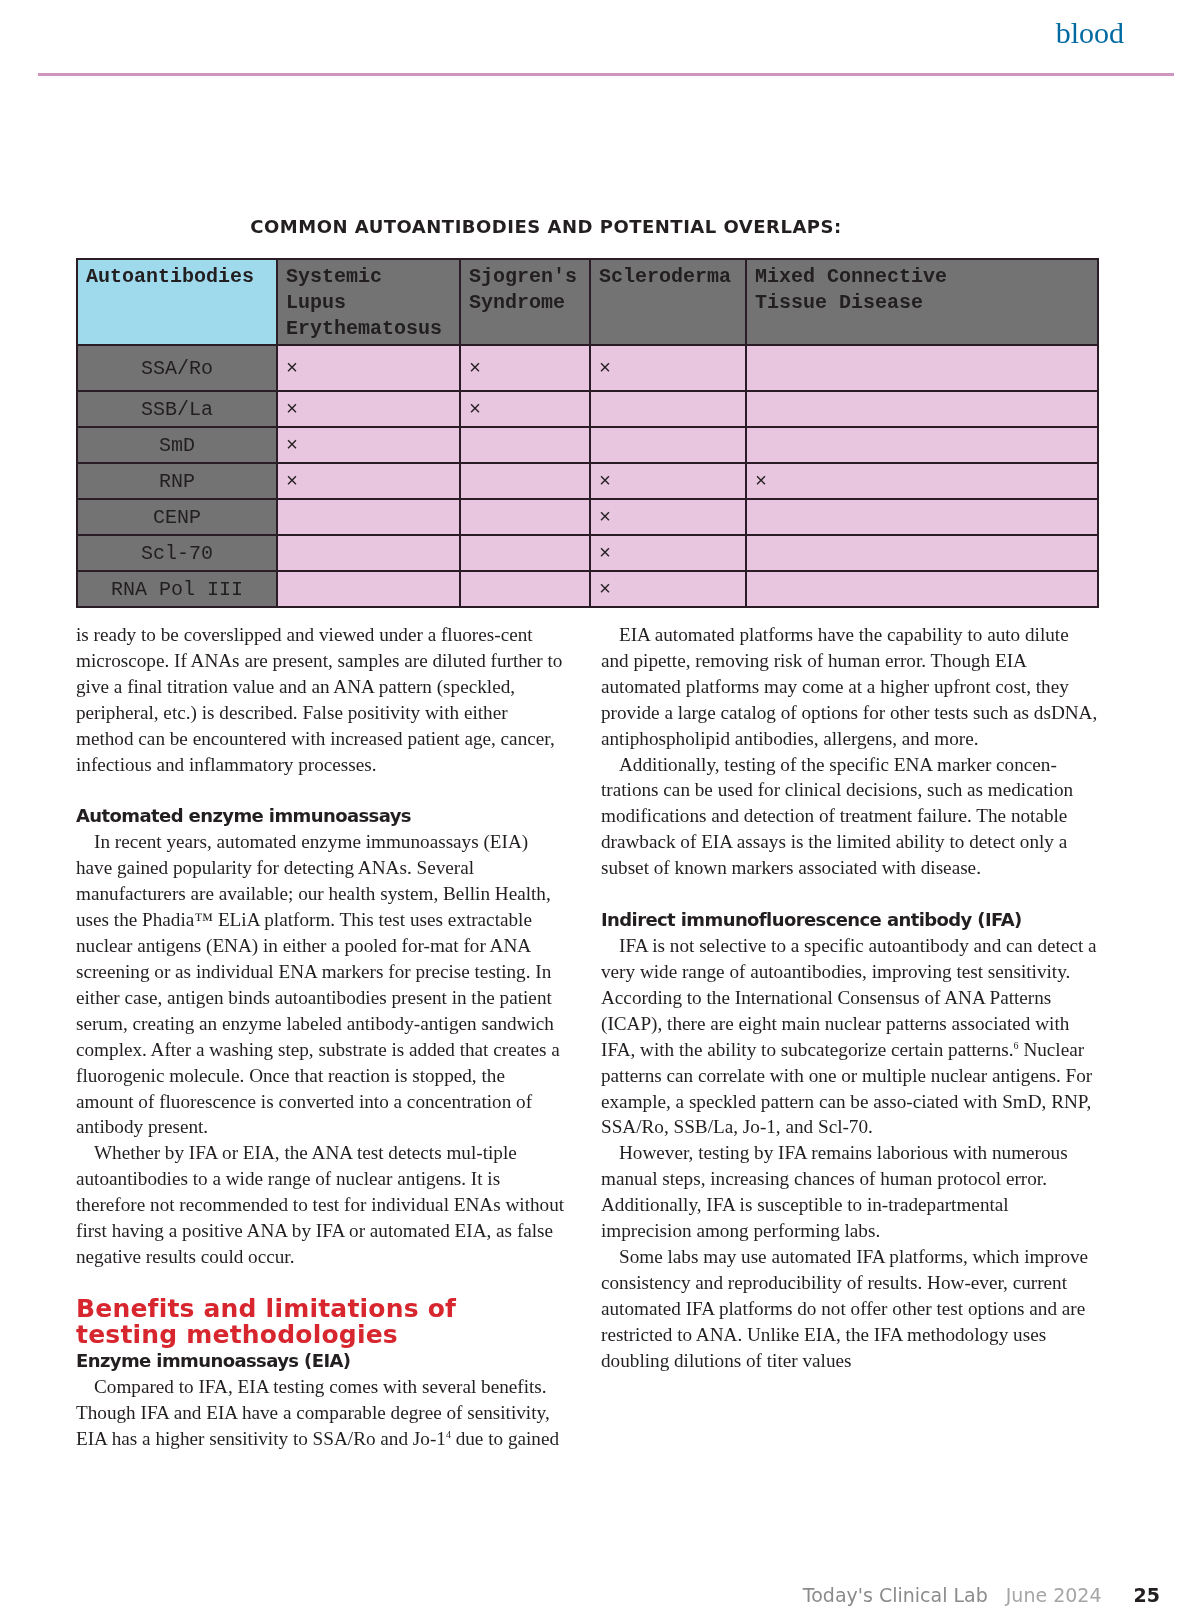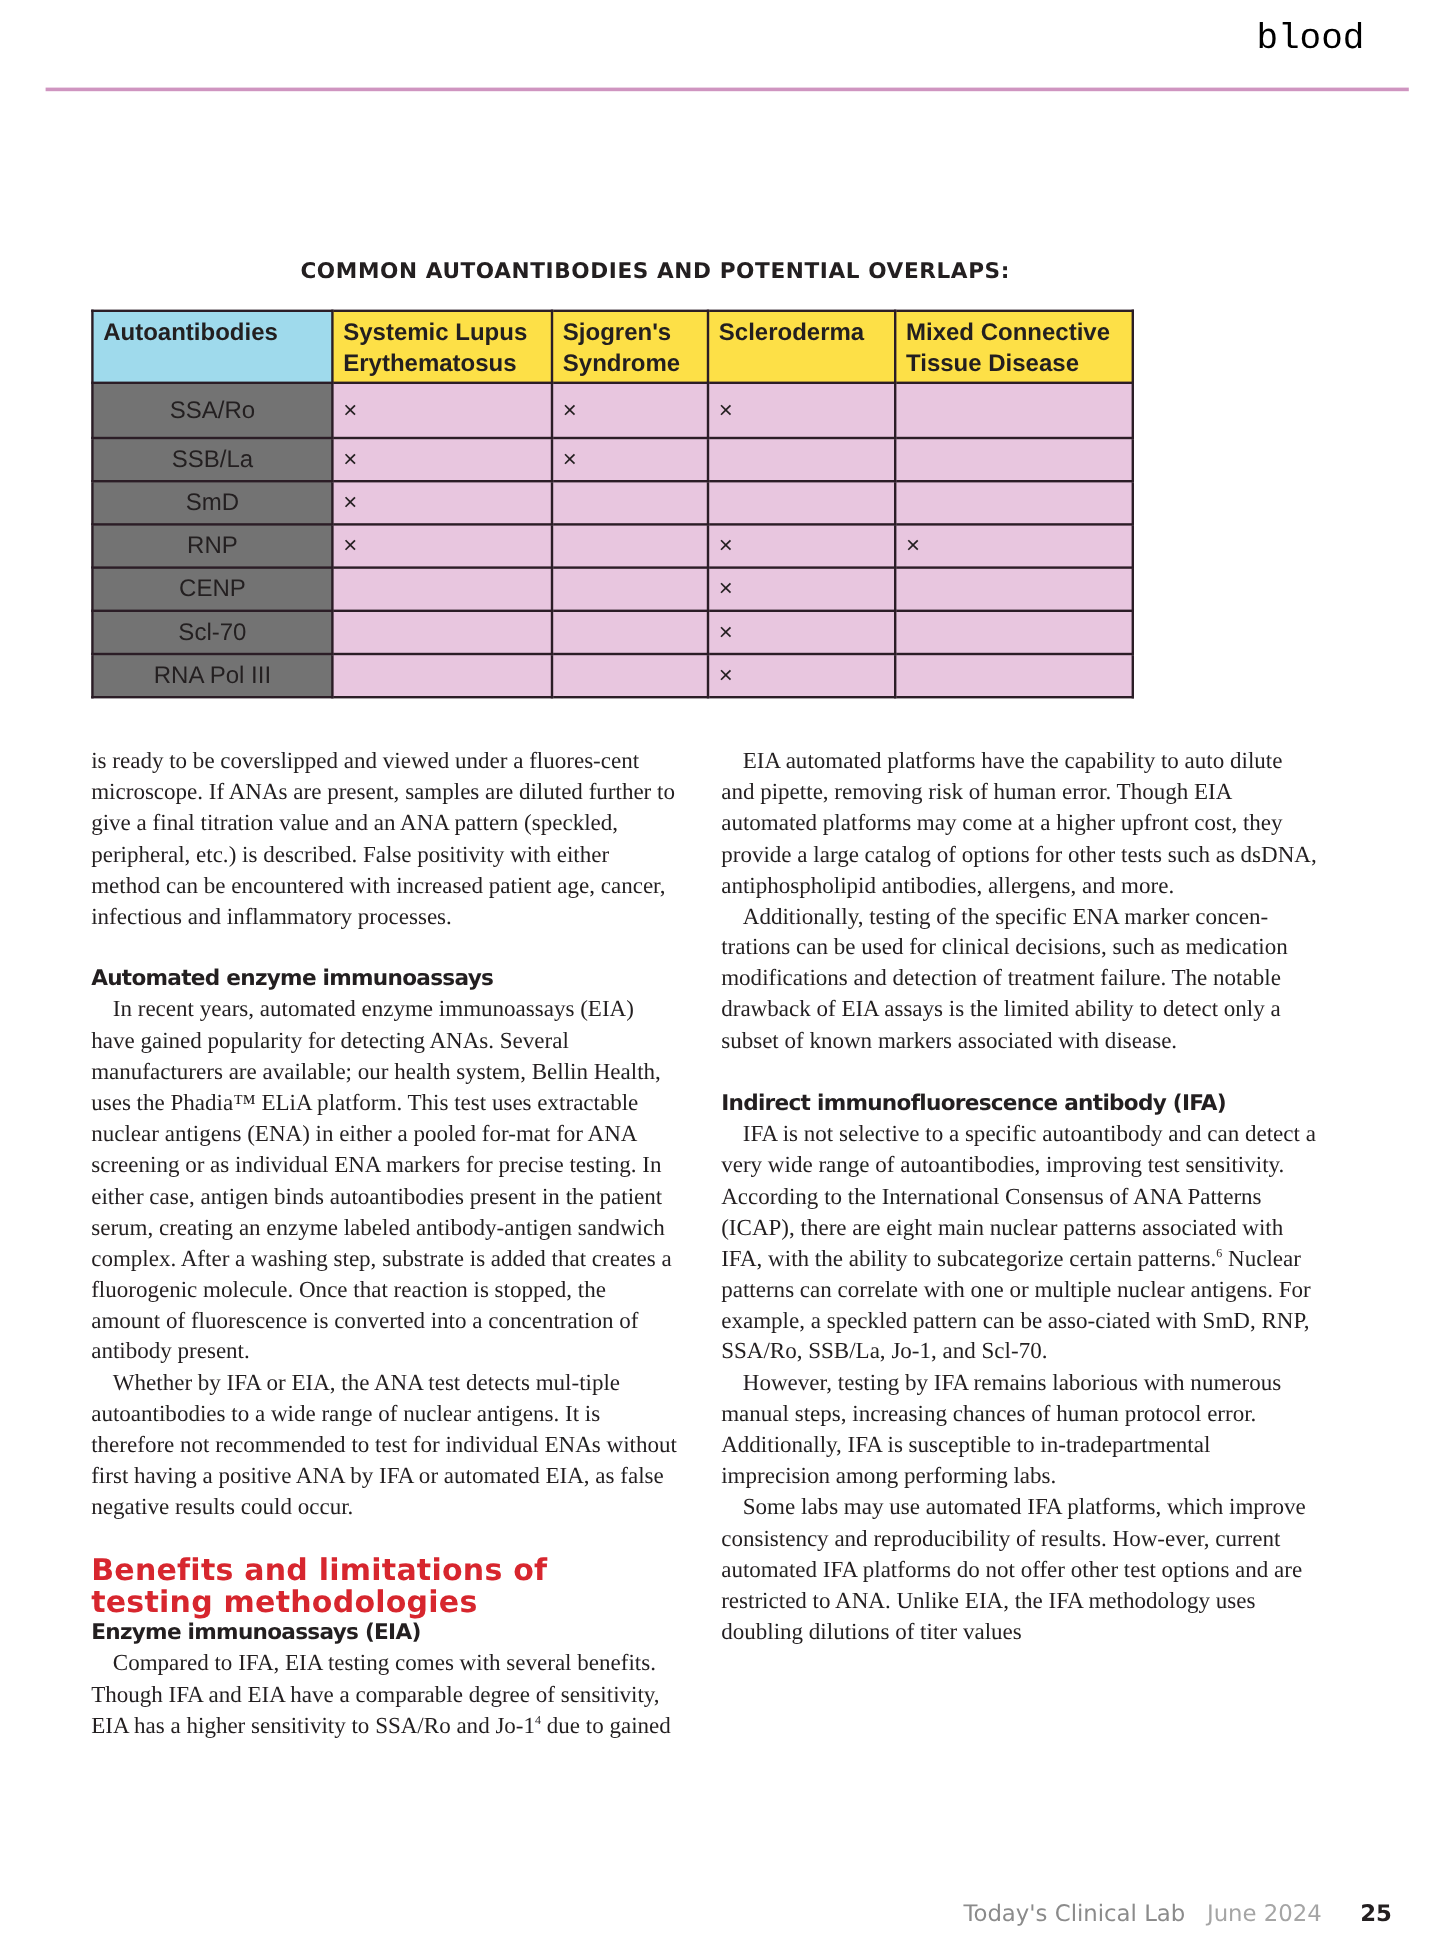--- a/index.html
+++ b/index.html
@@ -1,39 +1,39 @@
 <!DOCTYPE html>
 <html><head>
   <meta charset="utf-8">
   <style>
     html, body { margin: 0; padding: 0; background: #ffffff; }
     body { width: 1200px; height: 1613px; position: relative; overflow: hidden; color: #231f20; }
     .section-tag {
-      position: absolute; right: 63px; top: 16px;
-      font-family: Liberation Mono, monospace;
-      font-size: 30px; color: #000000;
+      position: absolute; right: 76px; top: 16px;
+      font-family: Liberation Serif, serif;
+      font-size: 30px; color: #0369a1;
     }
     .header-rule {
       position: absolute; left: 38px; top: 73px; width: 1136px; height: 3px; background: #cf95c0;
     }
     .table-title {
       position: absolute; left: 0; width: 1092px; top: 216px; text-align: center;
       font-family: "DejaVu Sans", sans-serif; font-weight: bold; font-size: 18px; letter-spacing: 0.5px; color: #231f20;
     }
     table.overlap {
-      position: absolute; left: 76px; top: 258px; width: 869px;
+      position: absolute; left: 76px; top: 258px; width: 1023px;
       border-collapse: collapse;
-      font-family: Liberation Sans, sans-serif;
+      font-family: Liberation Mono, monospace;
     }
     table.overlap th, table.overlap td {
       border: 2.5px solid #2b1d26; padding: 0 8px; text-align: left; vertical-align: top;
     }
     table.overlap th {
       font-weight: bold; font-size: 20px; line-height: 26px; padding-top: 4px; padding-bottom: 2px;
-      background: #fde047; color: #231f20; height: 54px; box-sizing: border-box;
+      background: #737373; color: #231f20; height: 54px; box-sizing: border-box;
     }
     table.overlap th.ab-head { background: #9fdaec; }
     table.overlap td { background: #e8c6df; font-size: 20px; height: 34px; vertical-align: middle; }
     table.overlap td.ab-cell { background: #737373; text-align: center; font-weight: normal; }
     table.overlap tr.first-row td { height: 44px; }
     .col-ab { width: 200px; }
     .col-sle { width: 183px; }
     .col-sj { width: 130px; }
     .col-scl { width: 156px; }
     .col {

